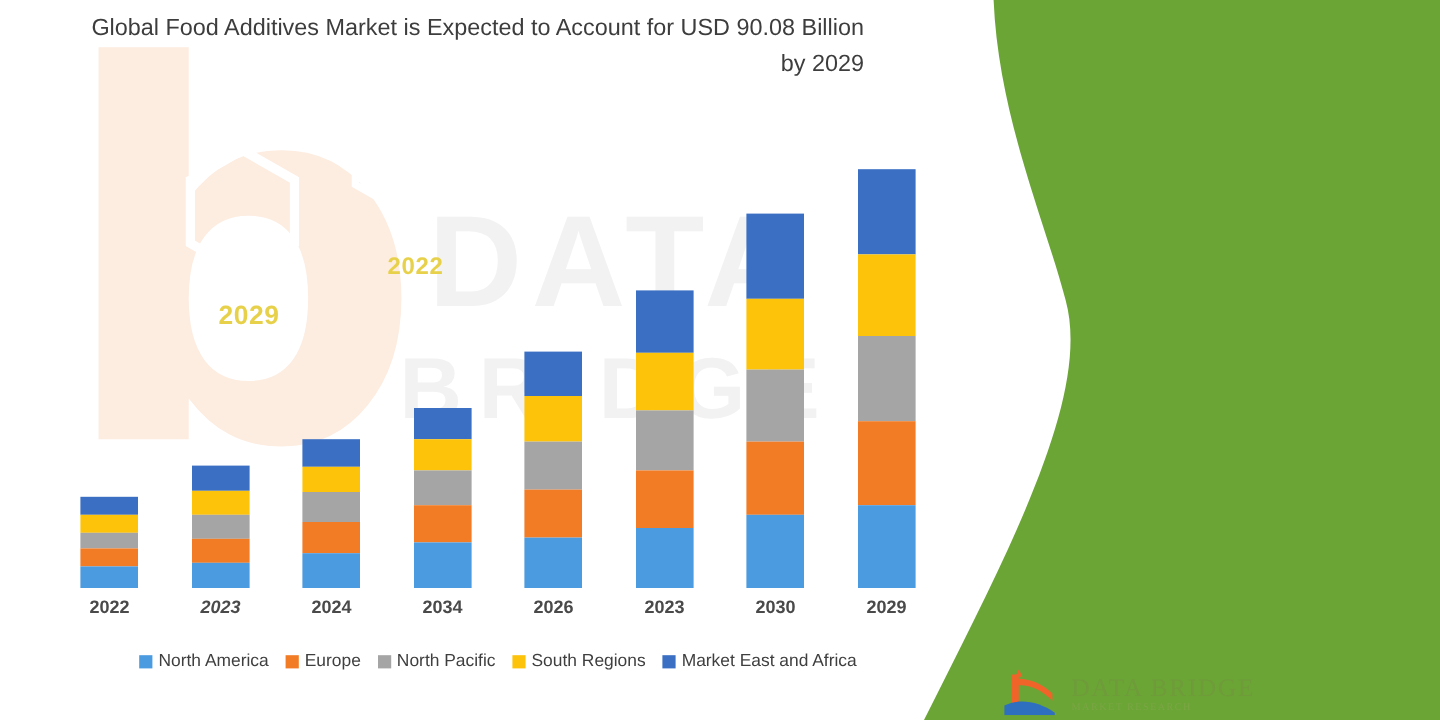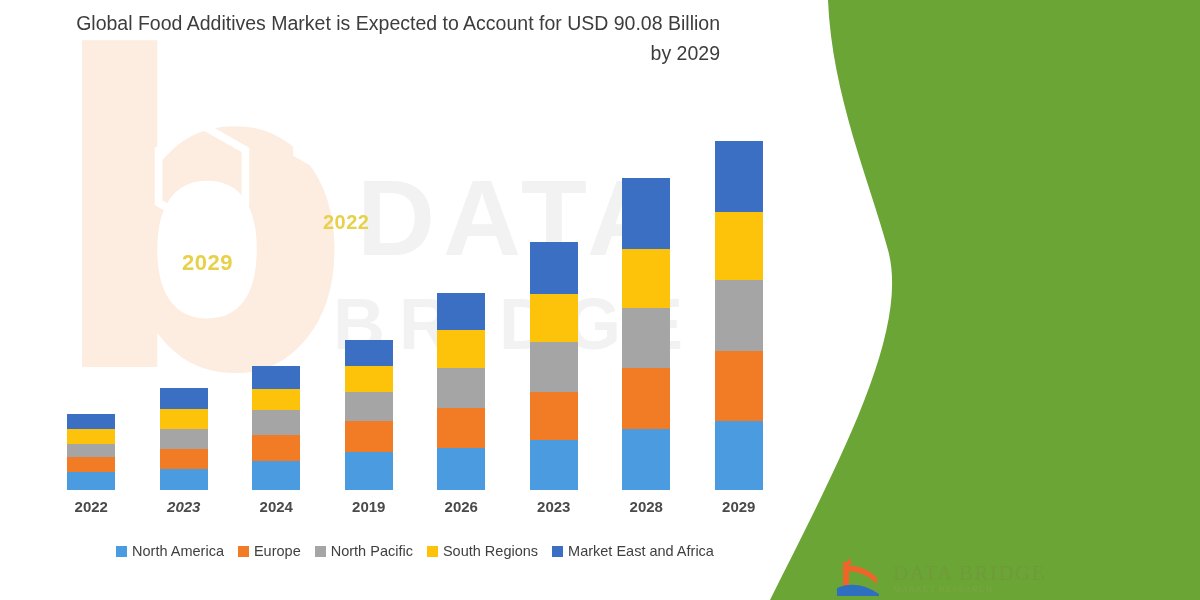--- a/index.html
+++ b/index.html
@@ -291,24 +291,24 @@
         <div class="seg" style="height: 70.8884px; background: rgb(165, 165, 165);"></div>
         <div class="seg" style="height: 69.7263px; background: rgb(242, 124, 38);"></div>
         <div class="seg" style="height: 68.9516px; background: rgb(74, 155, 224);"></div>
       </div>
     </div>
 
   <div class="xaxis" id="xaxis">
       <div class="xtick" style="left: 6.25px;">2022</div>
       <div class="xtick" style="left: 98.75px; font-style: italic;">2023</div>
       <div class="xtick" style="left: 191.25px;">2024</div>
-      <div class="xtick" style="left: 283.75px;">2019</div>
+      <div class="xtick" style="left: 283.75px;">2034</div>
       <div class="xtick" style="left: 376.25px;">2026</div>
       <div class="xtick" style="left: 468.75px;">2023</div>
-      <div class="xtick" style="left: 561.25px;">2028</div>
+      <div class="xtick" style="left: 561.25px;">2030</div>
       <div class="xtick" style="left: 653.75px;">2029</div>
     </div>
 
   <div class="legend" id="legend">
       <div class="legend-item">
         <span class="legend-swatch" style="background: rgb(74, 155, 224);"></span>
         <span>North America</span>
       </div>
       <div class="legend-item">
         <span class="legend-swatch" style="background: rgb(242, 124, 38);"></span>

